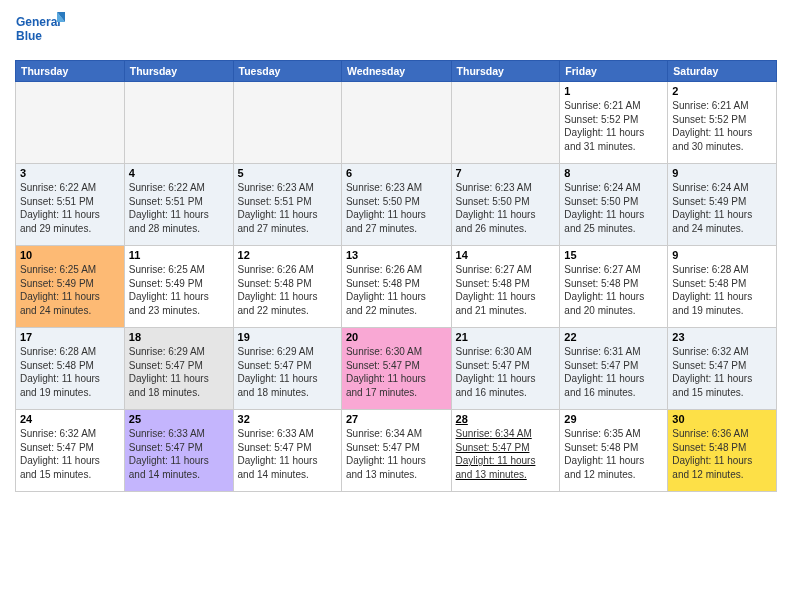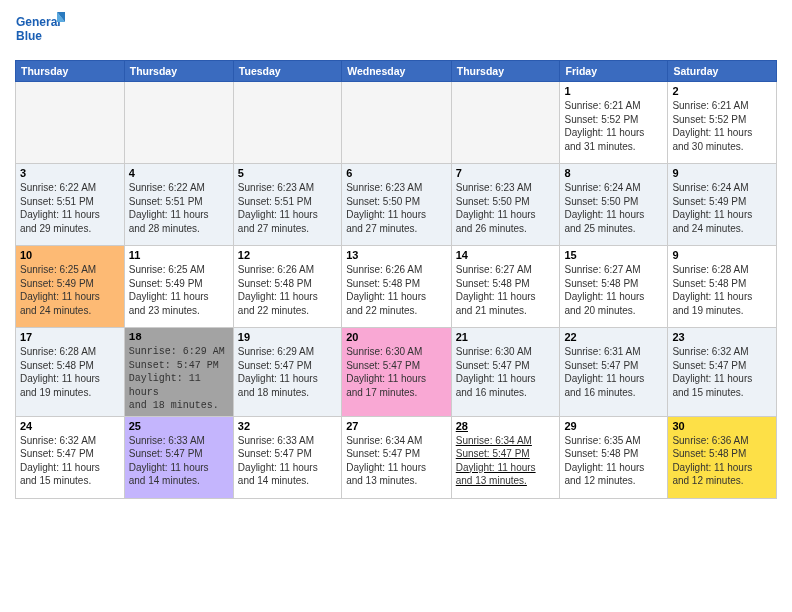--- a/index.html
+++ b/index.html
@@ -238,21 +238,21 @@
           </td>
         </tr>
         <tr>
           <td style="background: rgb(237, 242, 247);">
             <span class="day-num">17</span>
             <div class="day-info" style="white-space: pre-line;">Sunrise: 6:28 AM
 Sunset: 5:48 PM
 Daylight: 11 hours
 and 19 minutes.</div>
           </td>
-          <td style="background: #a3a3a3; font-family: Liberation Mono, monospace;">
+          <td style="background: #e5e5e5;">
             <span class="day-num">18</span>
             <div class="day-info" style="white-space: pre-line;">Sunrise: 6:29 AM
 Sunset: 5:47 PM
 Daylight: 11 hours
 and 18 minutes.</div>
           </td>
           <td style="background: rgb(237, 242, 247);">
             <span class="day-num">19</span>
             <div class="day-info" style="white-space: pre-line;">Sunrise: 6:29 AM
 Sunset: 5:47 PM

